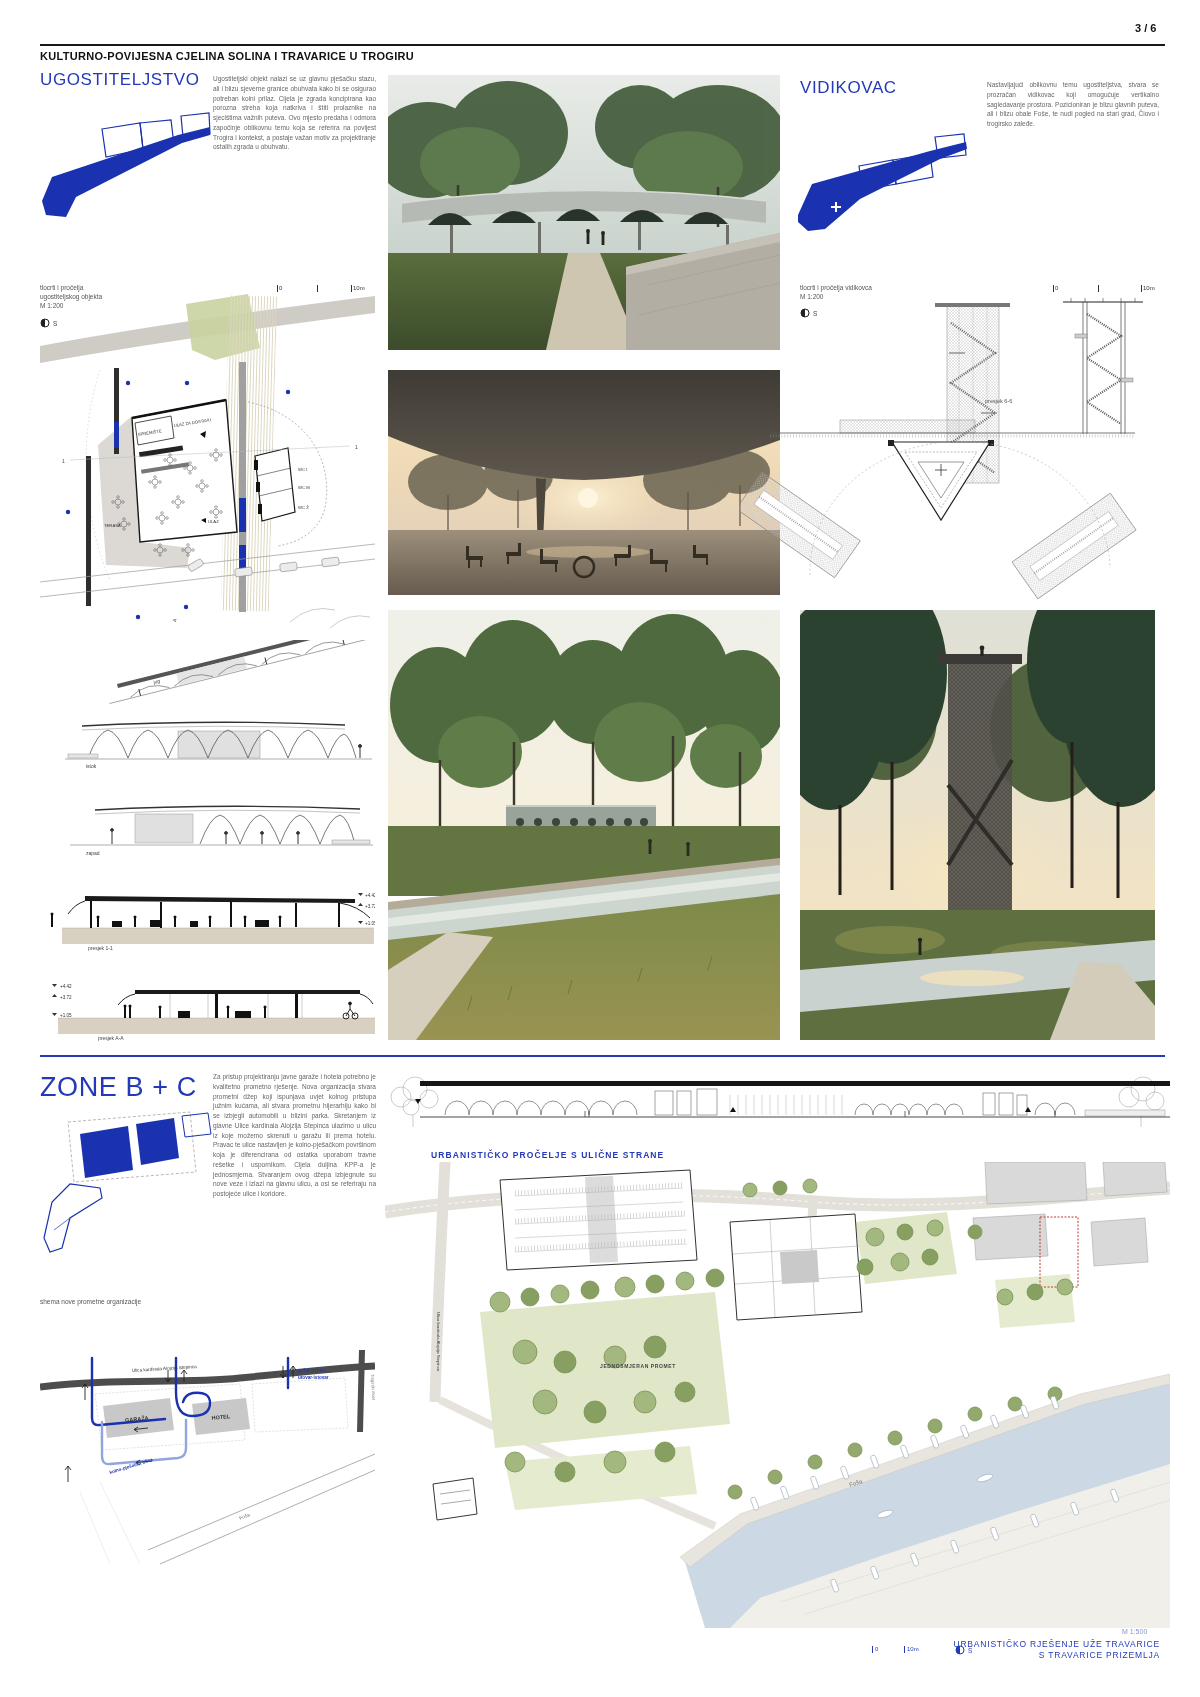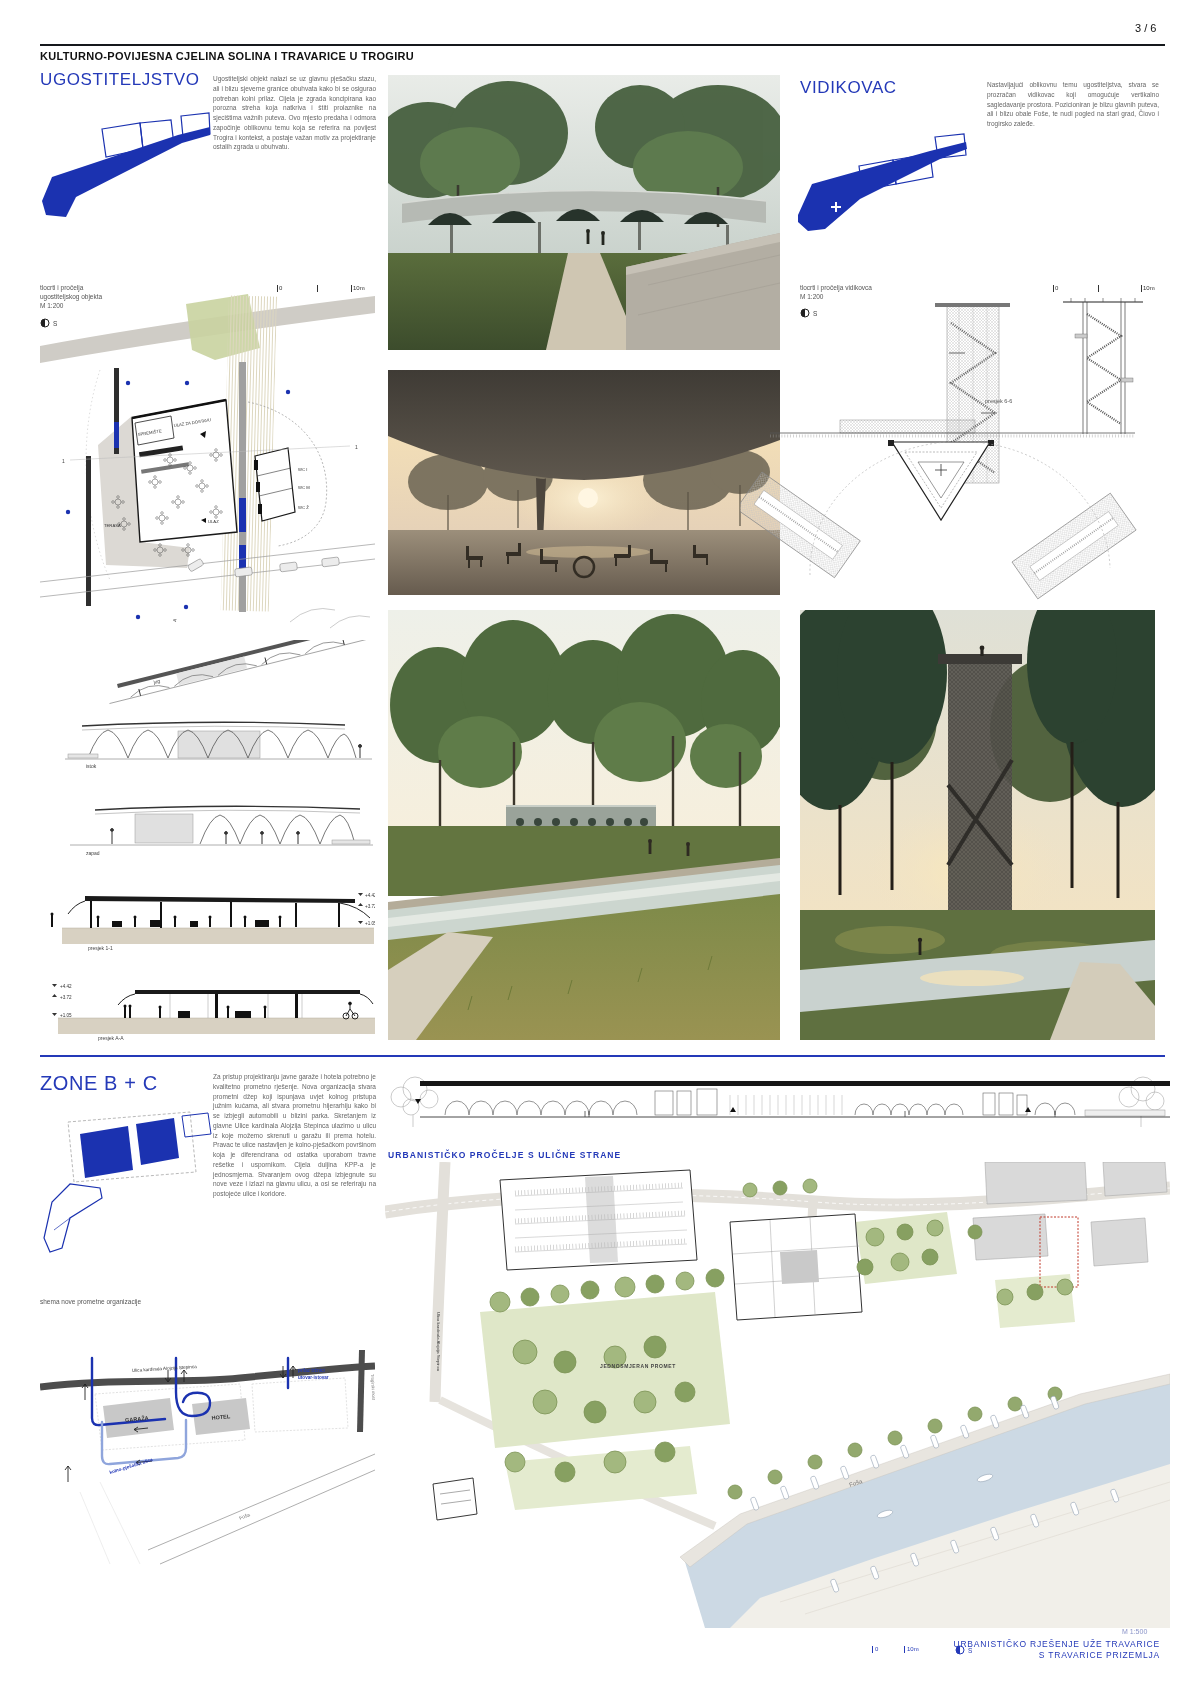--- a/index.html
+++ b/index.html
@@ -1,36 +1,36 @@
 <!DOCTYPE html>
 <html style="--accent: #2439b8; --diagram_blue: #1b32b0; --route_light: #8fa5dc; --park_green: #dfe7c8; --water: #ccd9e4;"><head>
 <meta charset="utf-8">
 <style>
   html,body{margin:0;padding:0;background:#e8e8e8;}
   .board{position:relative;width:1200px;height:1697px;background:#ffffff;margin:0 auto;
          font-family:"Liberation Sans",sans-serif;overflow:hidden;}
   .abs{position:absolute;}
   svg{font-family:"Liberation Sans",sans-serif;display:block;}
   .header-title{font-size:11px;font-weight:bold;color:#111;letter-spacing:.3px;margin-top:28px;}
-  .header-page{font-size:11px;font-weight:normal;color:#111;}
+  .header-page{font-size:11px;font-weight:bold;color:#111;}
   .rule{height:2px;background:#15181c;}
   .rule-blue{height:2px;background:var(--accent);}
   .sec-title{font-size:17px;color:var(--accent);letter-spacing:.6px;}
-  .sec-title.big{font-size:20px;}
+  .sec-title.big{font-size:27px;}
   .body-text{font-size:6.5px;line-height:1.5;color:#666;text-align:justify;width:163px;}
   .caption{font-size:6.5px;line-height:1.35;color:#555;}
   .caption .ln{display:block;}
   .north{display:flex;align-items:center;gap:3px;font-size:6.5px;color:#444;}
   .north.blue{color:var(--accent);}
   .sb{height:10px;}
   .sb i{position:absolute;top:0;width:1px;height:7px;background:#333;}
   .sb b{position:absolute;top:0;font-size:6px;font-weight:normal;color:#333;}
   .sb.blue i{background:var(--accent);} .sb.blue b{color:var(--accent);}
   .tiny-label{font-size:5.5px;color:#555;}
-  .elev-title{font-size:8.5px;font-weight:bold;color:var(--accent);letter-spacing:1.1px;}
+  .elev-title{font-size:8.5px;font-weight:bold;color:var(--accent);letter-spacing:1.1px;margin-left:43px;}
   .map-scale{font-size:7px;color:#8b94c8;}
   .map-title{font-size:8.5px;color:var(--accent);letter-spacing:.8px;text-align:right;line-height:1.35;}
   
   .t40{font-size:4.2px;fill:#333;} .t45{font-size:4.6px;fill:#333;} .t50{font-size:5px;fill:#444;}
   .t55{font-size:5.5px;fill:#333;font-weight:bold;}
   .t-blue{fill:var(--accent);font-weight:bold;}
   .t-gray{fill:#777;}
   .tbl circle{fill:none;stroke:#555;stroke-width:.5;}
 </style>
 </head>

